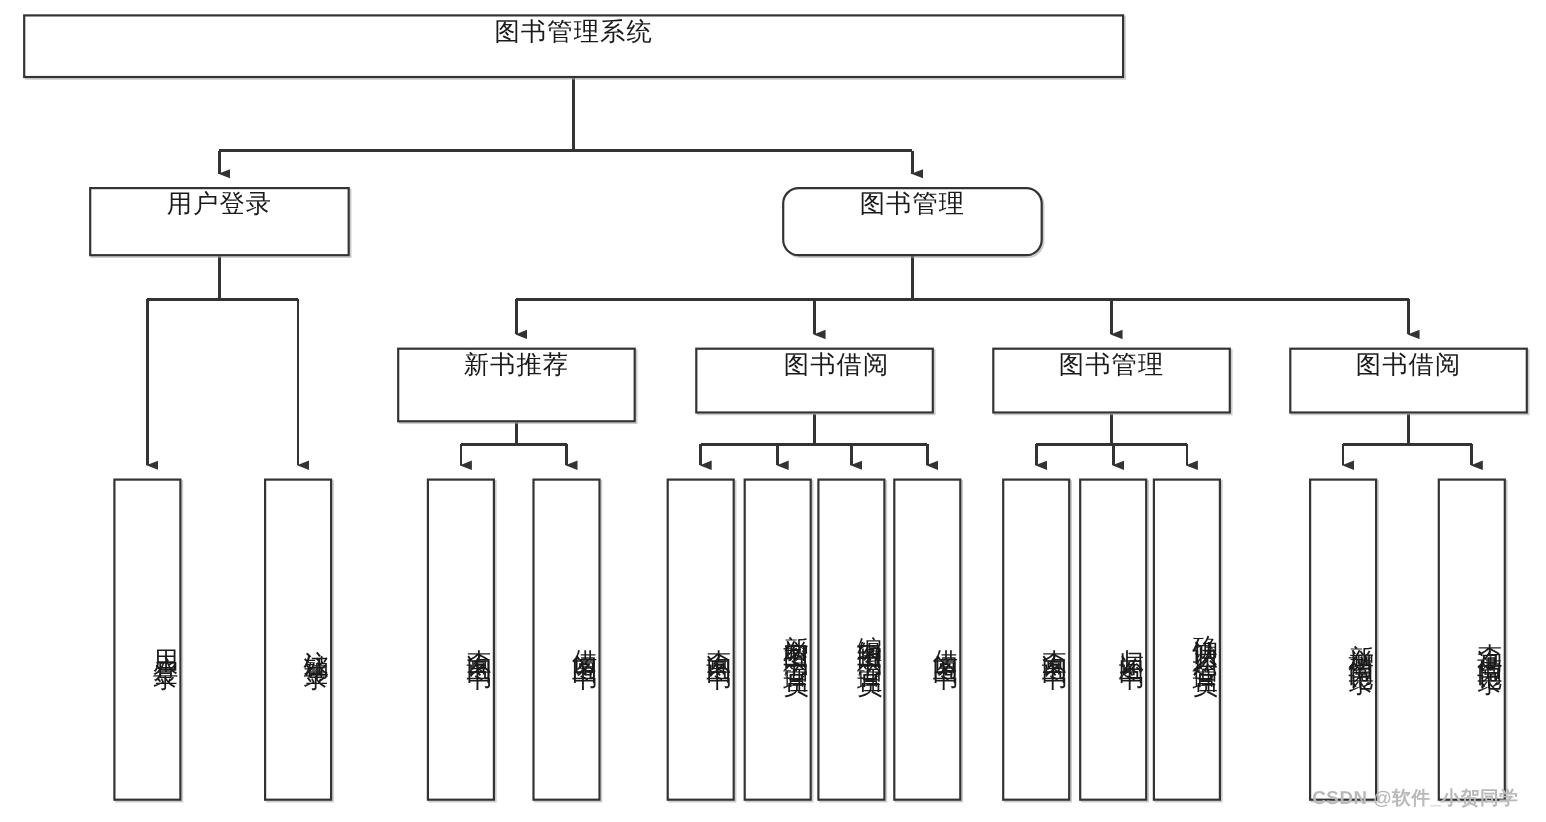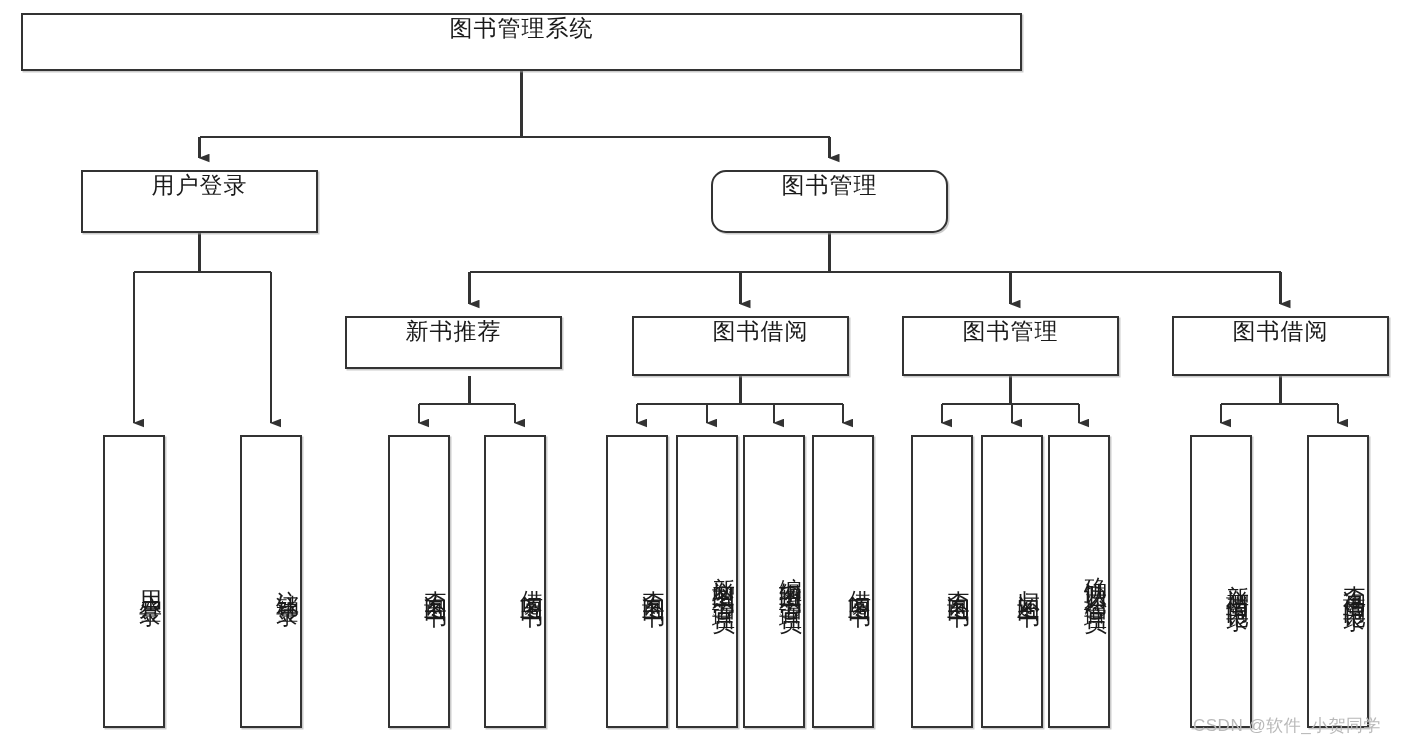--- a/index.html
+++ b/index.html
@@ -121,21 +121,21 @@
     <span>图书管理系统</span>
   </div>
 
   <div class="node horiz" style="left:81px; top:170px; width:237px; height:63px;">
     <span>用户登录</span>
   </div>
   <div class="node horiz" style="left:711px; top:170px; width:237px; height:63px;border-radius:15px;">
     <span>图书管理</span>
   </div>
 
-  <div class="node horiz" style="left:345px; top:316px; width:217px; height:53px;">
+  <div class="node horiz" style="left:361px; top:316px; width:217px; height:68px;">
     <span>新书推荐</span>
   </div>
   <div class="node horiz" style="left:632px; top:316px; width:217px; height:60px;padding-left:40px;">
     <span>图书借阅</span>
   </div>
   <div class="node horiz" style="left:902px; top:316px; width:217px; height:60px;">
     <span>图书管理</span>
   </div>
   <div class="node horiz" style="left:1172px; top:316px; width:217px; height:60px;">
     <span>图书借阅</span>
@@ -160,15 +160,15 @@
   <div class="node vert" style="left:911px; top:435px; width:62px; height:293px;">查询图书</div>
 
   <div class="node vert" style="left:981px; top:435px; width:62px; height:293px;">归还图书</div>
 
   <div class="node vert" style="left:1048px; top:435px; width:62px; height:293px;">确认归还（管理员）</div>
 
   <div class="node vert" style="left:1190px; top:435px; width:62px; height:293px;">新增借阅记录</div>
 
   <div class="node vert" style="left:1307px; top:435px; width:62px; height:293px;">查询借阅记录</div>
 
-  <div class="watermark" style="left:1193px; top:714px;">CSDN @软件_小贺同学</div>
+  <div class="watermark" style="left:1193px; top:714px;font-weight:bold;">CSDN @软件_小贺同学</div>
 
 </div>
 
 </body></html>

